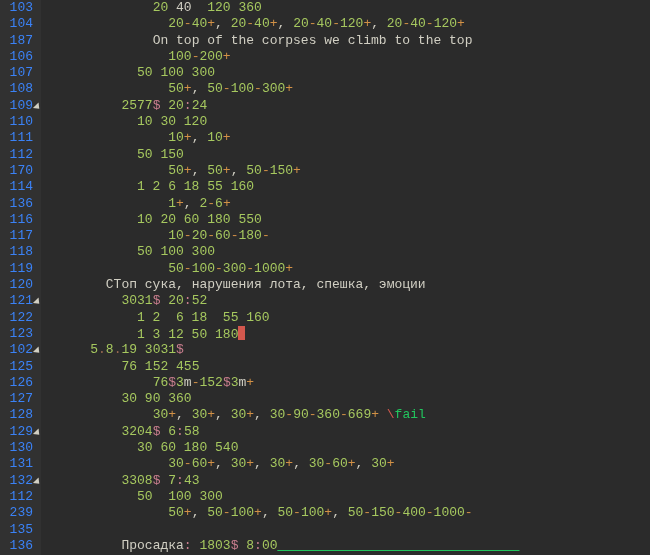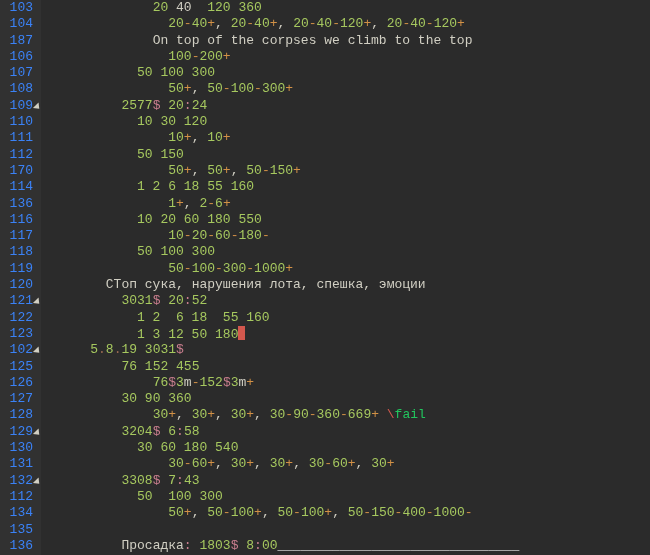--- a/index.html
+++ b/index.html
@@ -49,21 +49,21 @@
     display: block;
     height: 16.3px;
   }
   .s-text   { color: #d1cfc3; }
   .s-green  { color: #a6c85f; }
   .s-orange { color: #d29146; }
   .s-red    { color: #d3584d; }
   .s-pink   { color: #c97e8e; }
   .s-brown  { color: #9b6a52; }
   .s-yellow { color: #22c55e; }
-  .s-gray   { color: #e5e5e5; }
+  .s-gray   { color: #22c55e; text-decoration: underline; }
   .cursor {
     display: inline-block;
     width: 7px;
     height: 14px;
     background: #d3584d;
     vertical-align: -2px;
   }
 </style>
 </head>
 <body>
@@ -94,18 +94,18 @@
       <span class="ln fold">102</span>
       <span class="ln">125</span>
       <span class="ln">126</span>
       <span class="ln">127</span>
       <span class="ln">128</span>
       <span class="ln fold">129</span>
       <span class="ln">130</span>
       <span class="ln">131</span>
       <span class="ln fold">132</span>
       <span class="ln">112</span>
-      <span class="ln">134</span>
+      <span class="ln">239</span>
       <span class="ln">135</span>
       <span class="ln">136</span>
     </div>
   <div class="code" id="code"><span class="line">            <span class="s-green">20 </span><span class="s-text">40  </span><span class="s-green">120 360</span></span><span class="line">              <span class="s-green">20</span><span class="s-orange">-</span><span class="s-green">40</span><span class="s-orange">+</span><span class="s-text">, </span><span class="s-green">20</span><span class="s-orange">-</span><span class="s-green">40</span><span class="s-orange">+</span><span class="s-text">, </span><span class="s-green">20</span><span class="s-orange">-</span><span class="s-green">40</span><span class="s-orange">-</span><span class="s-green">120</span><span class="s-orange">+</span><span class="s-text">, </span><span class="s-green">20</span><span class="s-orange">-</span><span class="s-green">40</span><span class="s-orange">-</span><span class="s-green">120</span><span class="s-orange">+</span></span><span class="line">            <span class="s-text">On top of the corpses we climb to the top</span></span><span class="line">              <span class="s-green">100</span><span class="s-orange">-</span><span class="s-green">200</span><span class="s-orange">+</span></span><span class="line">          <span class="s-green">50 100 300</span></span><span class="line">              <span class="s-green">50</span><span class="s-orange">+</span><span class="s-text">, </span><span class="s-green">50</span><span class="s-orange">-</span><span class="s-green">100</span><span class="s-orange">-</span><span class="s-green">300</span><span class="s-orange">+</span></span><span class="line">        <span class="s-green">2577</span><span class="s-pink">$ </span><span class="s-green">20</span><span class="s-pink">:</span><span class="s-green">24</span></span><span class="line">          <span class="s-green">10 30 120</span></span><span class="line">              <span class="s-green">10</span><span class="s-orange">+</span><span class="s-text">, </span><span class="s-green">10</span><span class="s-orange">+</span></span><span class="line">          <span class="s-green">50 150</span></span><span class="line">              <span class="s-green">50</span><span class="s-orange">+</span><span class="s-text">, </span><span class="s-green">50</span><span class="s-orange">+</span><span class="s-text">, </span><span class="s-green">50</span><span class="s-orange">-</span><span class="s-green">150</span><span class="s-orange">+</span></span><span class="line">          <span class="s-green">1 2 6 18 55 160</span></span><span class="line">              <span class="s-green">1</span><span class="s-orange">+</span><span class="s-text">, </span><span class="s-green">2</span><span class="s-orange">-</span><span class="s-green">6</span><span class="s-orange">+</span></span><span class="line">          <span class="s-green">10 20 60 180 550</span></span><span class="line">              <span class="s-green">10</span><span class="s-orange">-</span><span class="s-green">20</span><span class="s-orange">-</span><span class="s-green">60</span><span class="s-orange">-</span><span class="s-green">180</span><span class="s-orange">-</span></span><span class="line">          <span class="s-green">50 100 300</span></span><span class="line">              <span class="s-green">50</span><span class="s-orange">-</span><span class="s-green">100</span><span class="s-orange">-</span><span class="s-green">300</span><span class="s-orange">-</span><span class="s-green">1000</span><span class="s-orange">+</span></span><span class="line">      <span class="s-text">СТоп сука, нарушения лота, спешка, эмоции</span></span><span class="line">        <span class="s-green">3031</span><span class="s-pink">$ </span><span class="s-green">20</span><span class="s-pink">:</span><span class="s-green">52</span></span><span class="line">          <span class="s-green">1 2  6 18  55 160</span></span><span class="line">          <span class="s-green">1 3 12 50 180</span><span class="cursor"></span></span><span class="line">    <span class="s-green">5</span><span class="s-brown">.</span><span class="s-green">8</span><span class="s-brown">.</span><span class="s-green">19 3031</span><span class="s-pink">$</span></span><span class="line">        <span class="s-green">76 152 455</span></span><span class="line">            <span class="s-green">76</span><span class="s-pink">$</span><span class="s-green">3</span><span class="s-text">m</span><span class="s-orange">-</span><span class="s-green">152</span><span class="s-pink">$</span><span class="s-green">3</span><span class="s-text">m</span><span class="s-orange">+</span></span><span class="line">        <span class="s-green">30 90 360</span></span><span class="line">            <span class="s-green">30</span><span class="s-orange">+</span><span class="s-text">, </span><span class="s-green">30</span><span class="s-orange">+</span><span class="s-text">, </span><span class="s-green">30</span><span class="s-orange">+</span><span class="s-text">, </span><span class="s-green">30</span><span class="s-orange">-</span><span class="s-green">90</span><span class="s-orange">-</span><span class="s-green">360</span><span class="s-orange">-</span><span class="s-green">669</span><span class="s-orange">+ </span><span class="s-red">\</span><span class="s-yellow">fail</span></span><span class="line">        <span class="s-green">3204</span><span class="s-pink">$ </span><span class="s-green">6</span><span class="s-pink">:</span><span class="s-green">58</span></span><span class="line">          <span class="s-green">30 60 180 540</span></span><span class="line">              <span class="s-green">30</span><span class="s-orange">-</span><span class="s-green">60</span><span class="s-orange">+</span><span class="s-text">, </span><span class="s-green">30</span><span class="s-orange">+</span><span class="s-text">, </span><span class="s-green">30</span><span class="s-orange">+</span><span class="s-text">, </span><span class="s-green">30</span><span class="s-orange">-</span><span class="s-green">60</span><span class="s-orange">+</span><span class="s-text">, </span><span class="s-green">30</span><span class="s-orange">+</span></span><span class="line">        <span class="s-green">3308</span><span class="s-pink">$ </span><span class="s-green">7</span><span class="s-pink">:</span><span class="s-green">43</span></span><span class="line">          <span class="s-green">50 </span><span class="s-text"> </span><span class="s-green">100 300</span></span><span class="line">              <span class="s-green">50</span><span class="s-orange">+</span><span class="s-text">, </span><span class="s-green">50</span><span class="s-orange">-</span><span class="s-green">100</span><span class="s-orange">+</span><span class="s-text">, </span><span class="s-green">50</span><span class="s-orange">-</span><span class="s-green">100</span><span class="s-orange">+</span><span class="s-text">, </span><span class="s-green">50</span><span class="s-orange">-</span><span class="s-green">150</span><span class="s-orange">-</span><span class="s-green">400</span><span class="s-orange">-</span><span class="s-green">1000</span><span class="s-orange">-</span></span><span class="line"></span><span class="line">        <span class="s-text">Просадка</span><span class="s-pink">: </span><span class="s-green">1803</span><span class="s-pink">$ </span><span class="s-green">8</span><span class="s-pink">:</span><span class="s-green">00</span><span class="s-gray">_______________________________</span></span></div>
 </div>
 
 </body></html>

